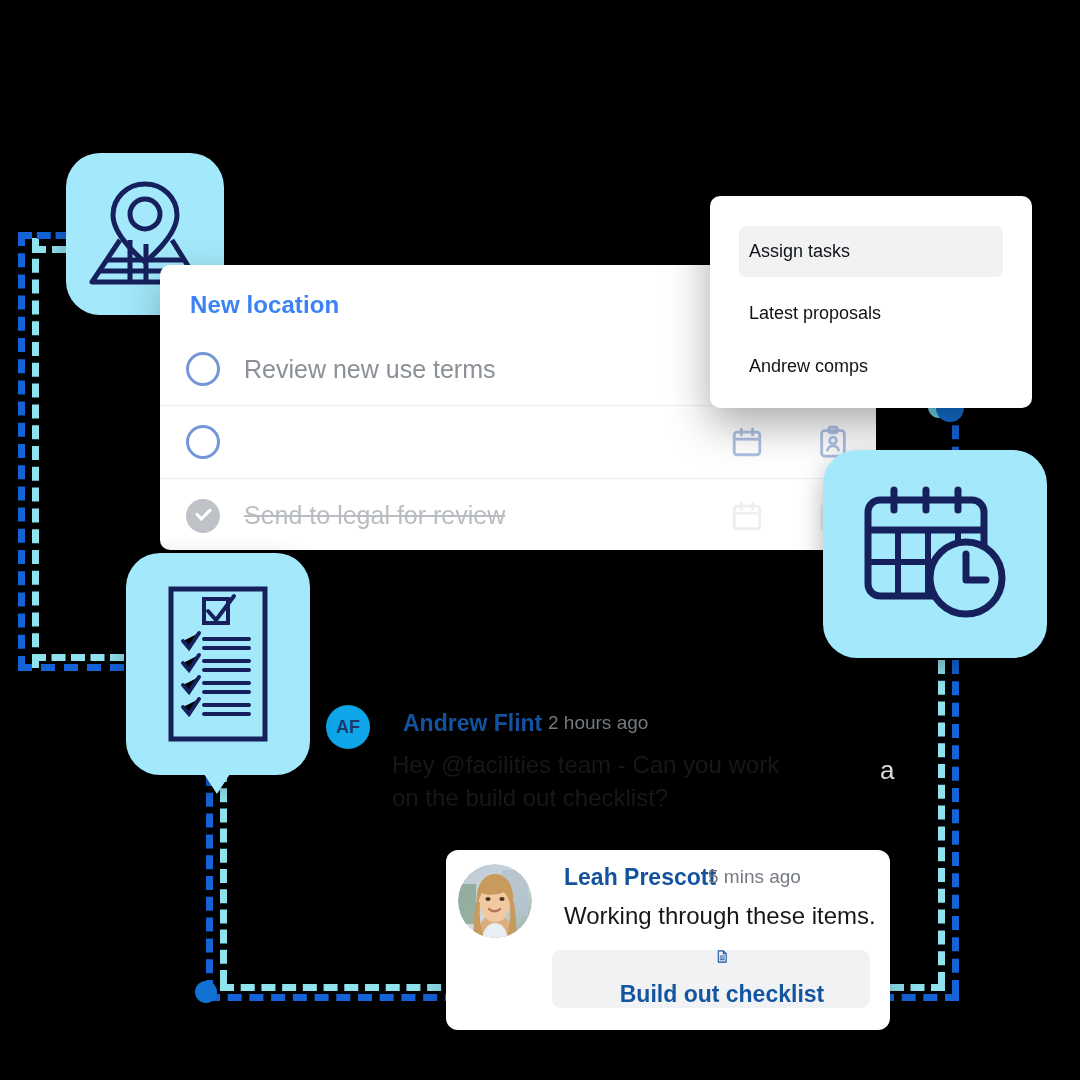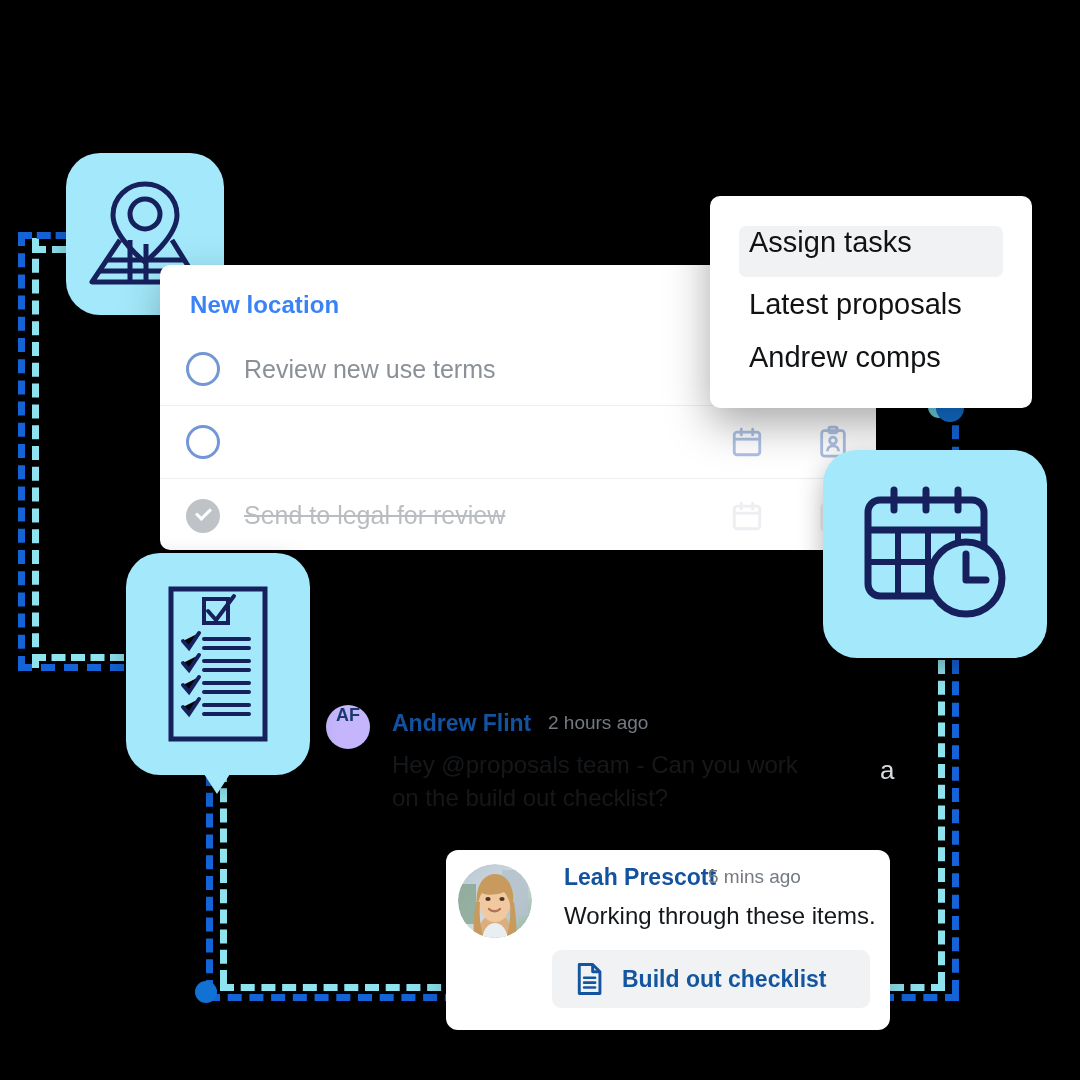--- a/index.html
+++ b/index.html
@@ -48,42 +48,42 @@
                   transform:rotate(-45deg);}
   .task-label{margin-left:24px;font-size:25px;color:#8a9096;white-space:nowrap;}
   .task-row.done .task-label{color:#b9bdc1;text-decoration:line-through;}
   .row-icons{margin-left:auto;display:flex;gap:52px;align-items:center;}
   .row-icons svg{display:block;}
 
   
   #menu-card{left:710px;top:196px;width:322px;height:212px;border-radius:10px;
              box-shadow:0 16px 44px rgba(0,0,0,.34);}
   .menu-item{position:absolute;left:29px;width:264px;height:51px;
-             display:flex;padding-left:10px;box-sizing:border-box;
-             font-size:29px;color:#101214;border-radius:7px;}
+             display:flex;align-items:center;padding-left:10px;box-sizing:border-box;
+             font-size:18px;color:#101214;border-radius:7px;}
   .menu-item.sel{background:#f1f2f4;}
 
   
   #updates-card{left:292px;top:600px;width:596px;height:232px;border-radius:12px;}
   .updates-title{position:absolute;left:42px;top:38px;font-size:23px;
                  font-weight:bold;color:#4a5056;}
   .av-initials{position:absolute;left:326px;top:705px;width:44px;height:44px;
-               border-radius:50%;background:#c4b5fd;display:flex;
+               border-radius:50%;background:#0ea5e9;display:flex;align-items:center;
                justify-content:center;font-size:18px;font-weight:bold;color:#1b3a6b;}
   .cmt-name{position:absolute;font-size:23px;font-weight:bold;color:#12529f;}
   .cmt-time{position:absolute;font-size:19px;color:#747a80;}
   .cmt-body{position:absolute;font-size:24px;color:#15181b;line-height:33px;}
 
   
   #leah-card{left:446px;top:850px;width:444px;height:180px;border-radius:12px;}
   .av-photo{position:absolute;left:458px;top:864px;width:74px;height:74px;
             border-radius:50%;overflow:hidden;}
   .pill{position:absolute;left:552px;top:950px;width:318px;height:58px;
         background:#f1f2f4;border-radius:9px;display:flex;align-items:center;
-        padding-left:22px;box-sizing:border-box;gap:18px;}
+        padding-left:22px;box-sizing:border-box;gap:18px;flex-direction:column;}
   .pill-label{font-size:23px;font-weight:bold;color:#14559f;}
 
   .ghost-a{position:absolute;left:880px;top:755px;font-size:26px;color:#d9dcdf;}
 </style>
 </head>
 <body>
 
 <div class="stage">
 
   <div class="dash dash-v-blue" style="left:18px;top:232px;height:438px;"></div>
@@ -173,23 +173,23 @@
       <span>Latest proposals</span>
     </div>
     <div class="menu-item" style="top:145px;">
       <span>Andrew comps</span>
     </div>
   </div>
 
   <div class="av-initials">
     <span>AF</span>
   </div>
-  <div class="cmt-name" style="left:392px;top:710px;">Andrew Flint</div>
+  <div class="cmt-name" style="left:403px;top:710px;">Andrew Flint</div>
   <div class="cmt-time" style="left:548px;top:712px;">2 hours ago</div>
-  <div class="cmt-body" style="left:392px;top:748px;">Hey @proposals team - Can you work</div>
+  <div class="cmt-body" style="left:392px;top:748px;">Hey @facilities team - Can you work</div>
   <div class="cmt-body" style="left:392px;top:781px;">on the build out checklist?</div>
 
   <span class="ghost-a">a</span>
 
   <div class="badge shadow" style="left:126px;top:553px;width:184px;height:222px;">
     <svg width="124" height="166" viewBox="0 0 124 166">
       <rect x="15" y="8" width="94" height="150" fill="none" stroke="#16205c" stroke-width="5"></rect>
       <rect x="48" y="18" width="24" height="24" fill="none" stroke="#16205c" stroke-width="4"></rect>
       <path d="M52 30l8 9 18-24" fill="none" stroke="#16205c" stroke-width="4" stroke-linecap="round" stroke-linejoin="round"></path>
       <g stroke="#16205c" stroke-width="4" stroke-linecap="round">

